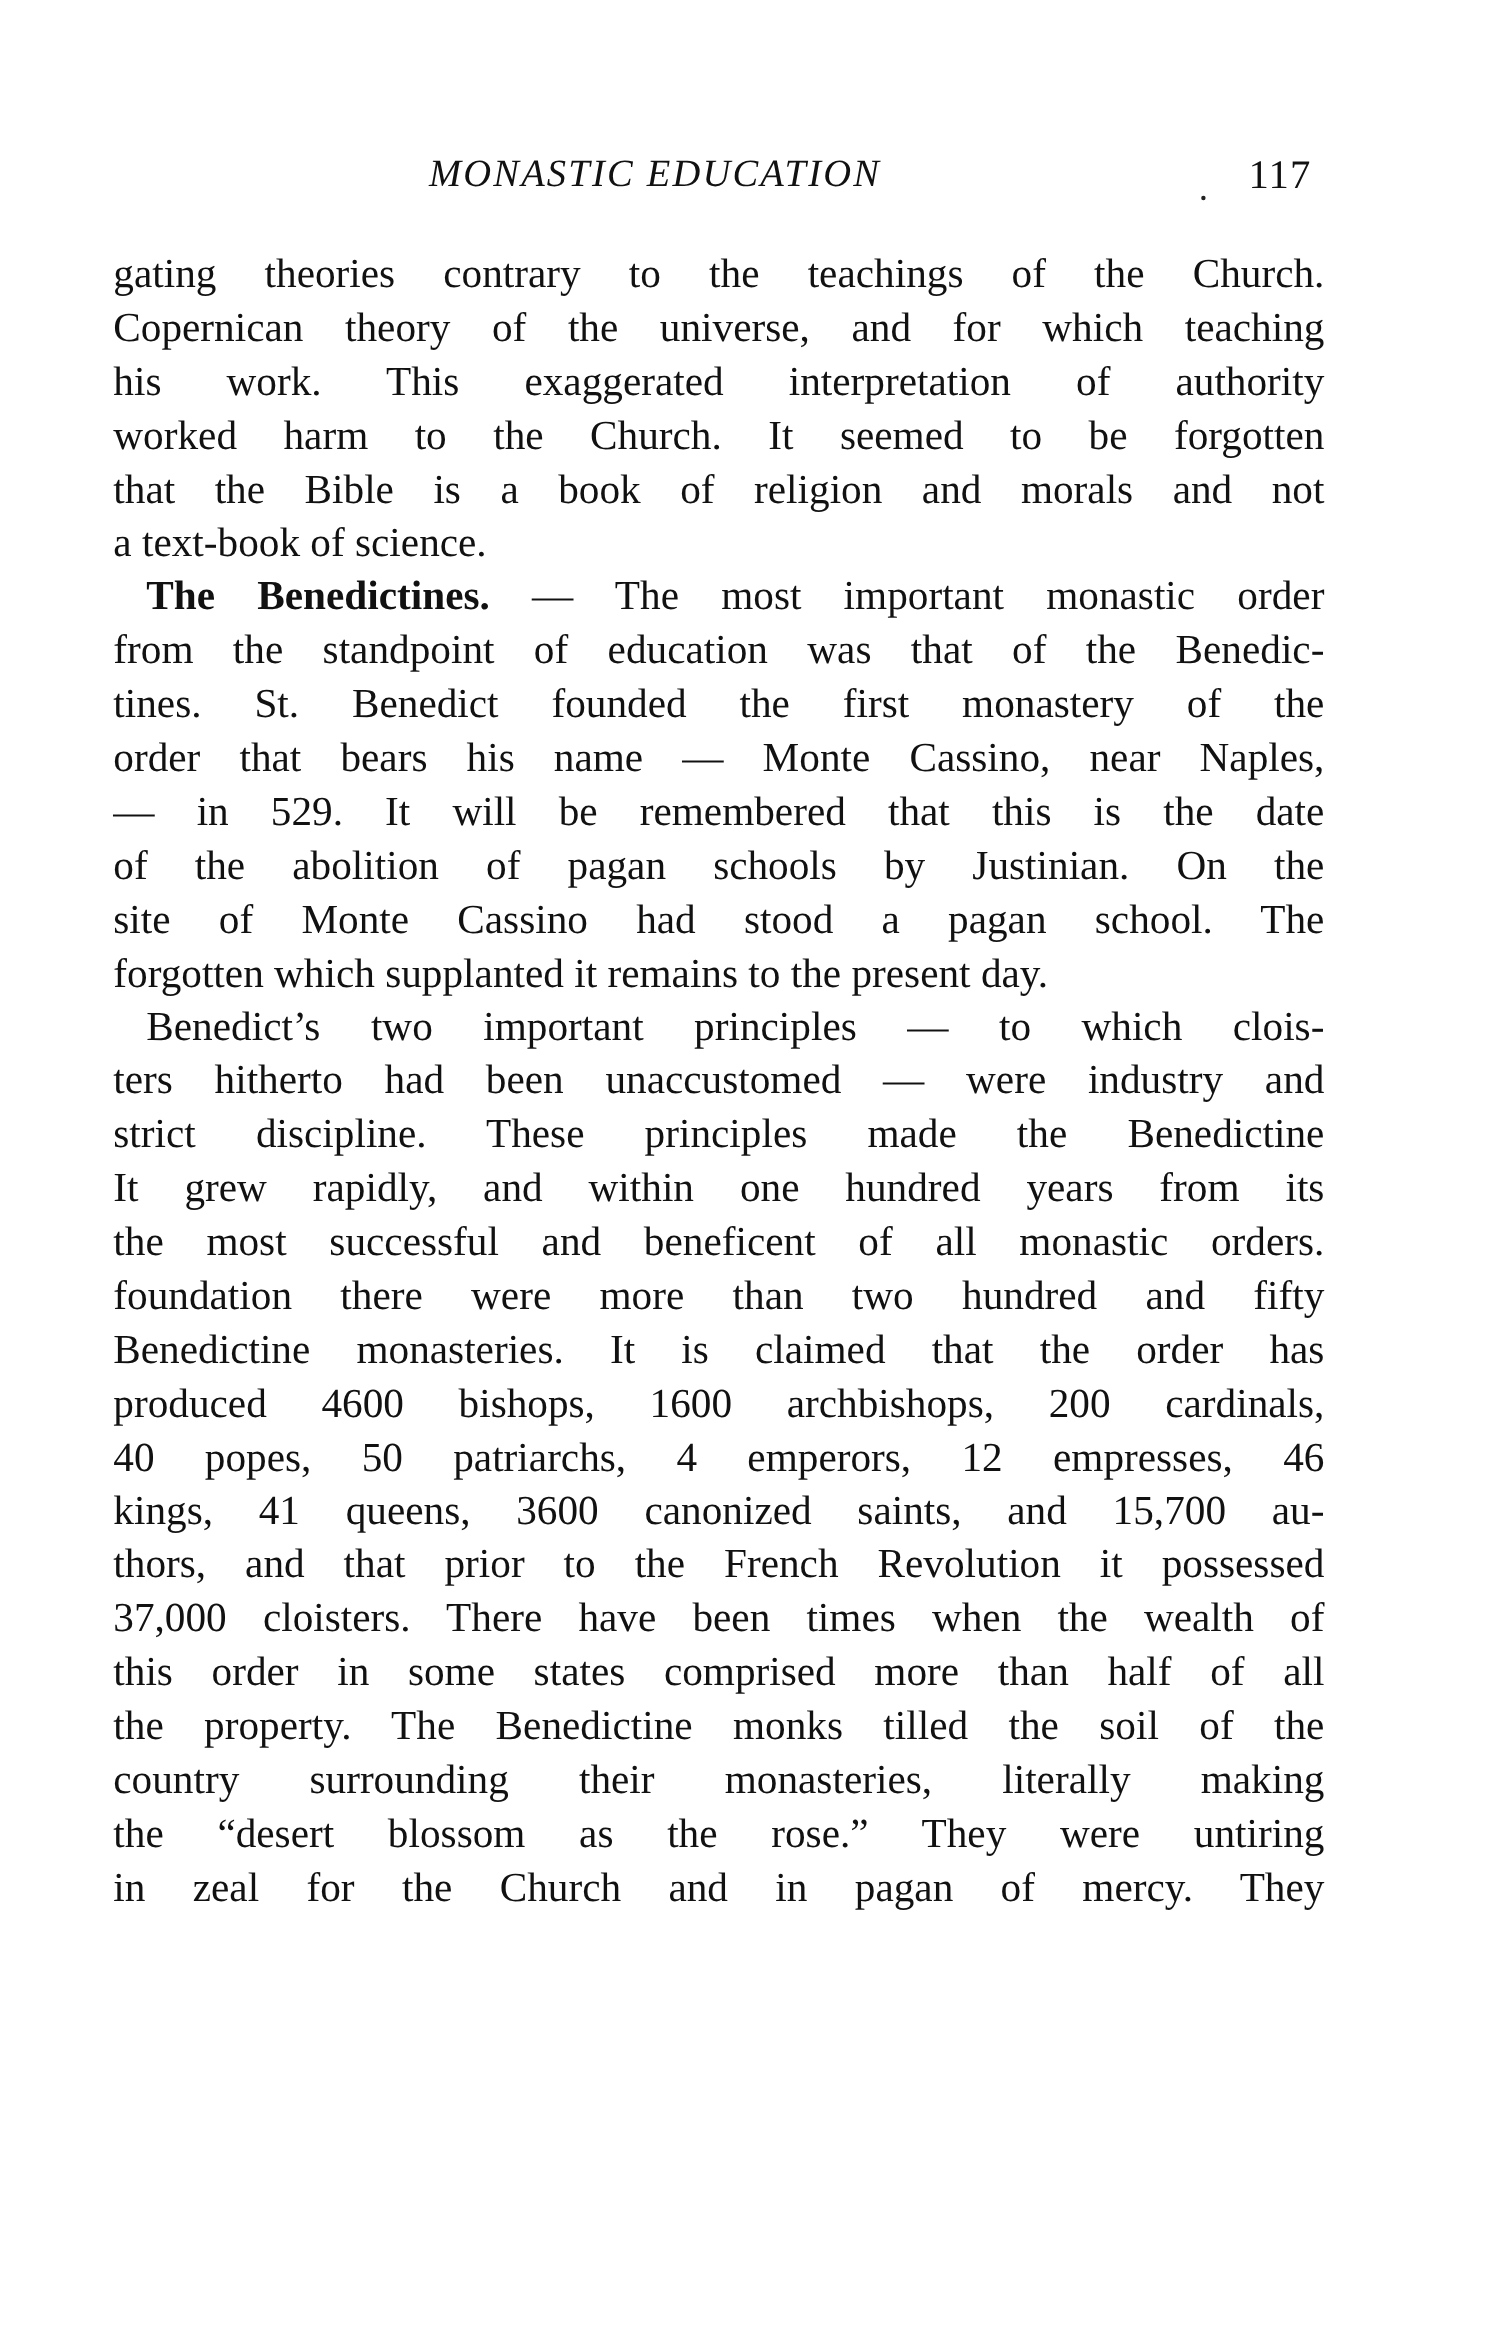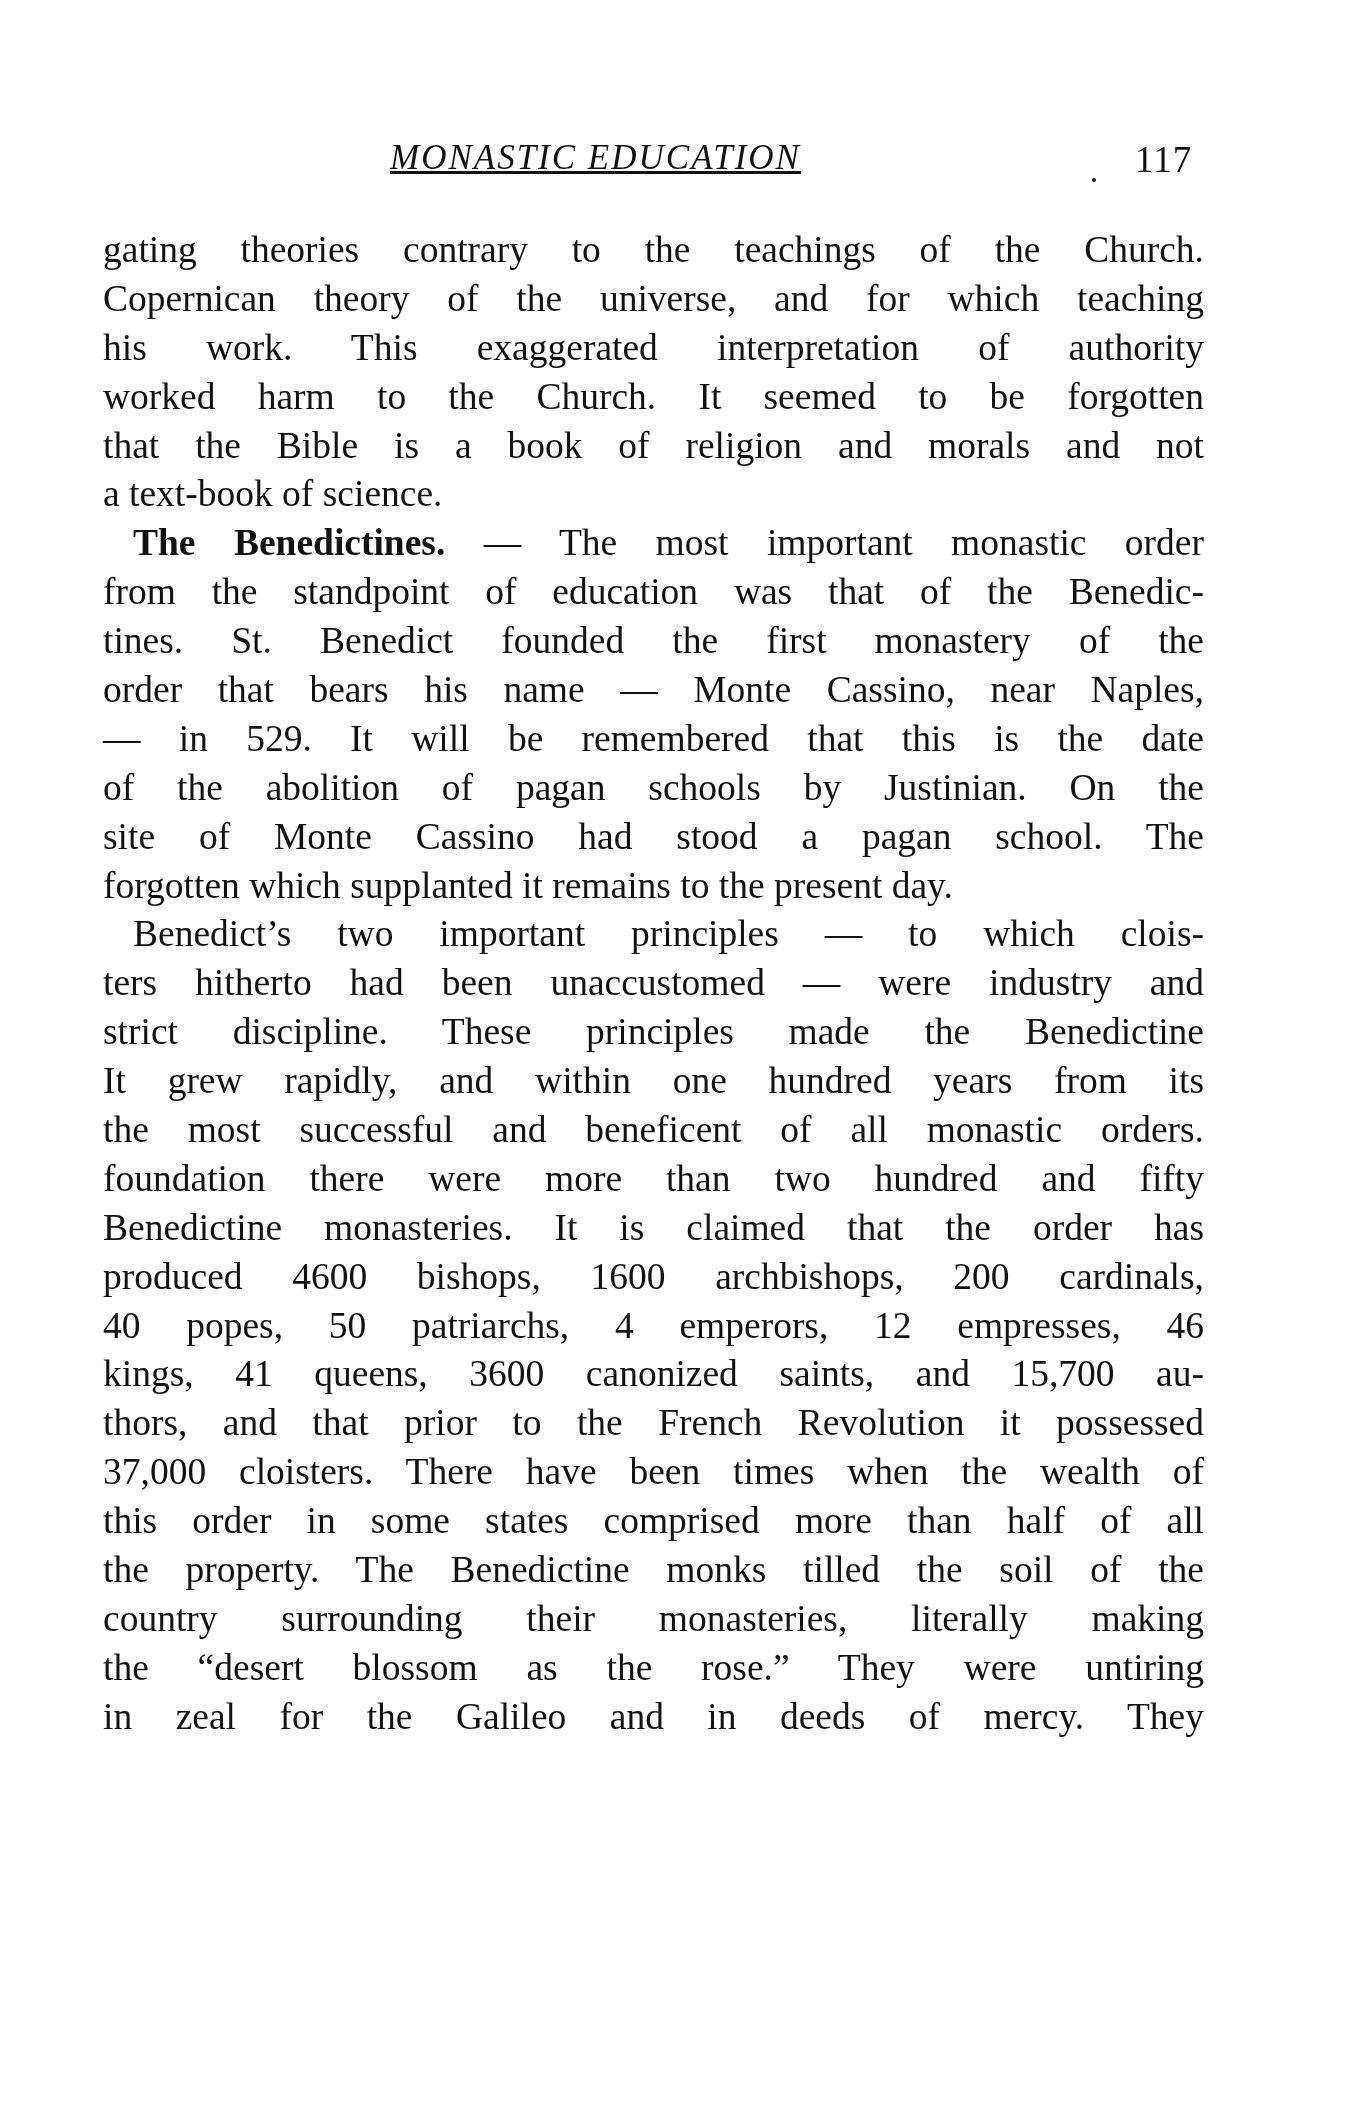--- a/index.html
+++ b/index.html
@@ -1,20 +1,20 @@
 <!DOCTYPE html>
 <html><head>
 <meta charset="utf-8">
 <style>
   html, body { margin:0; padding:0; background:#ffffff; }
   body { width:1359px; height:2120px; position:relative; overflow:hidden;
          font-family:"Liberation Serif","DejaVu Serif",serif; color:#111; }
   .header { position:absolute; top:138px; left:0; width:1359px; height:50px; }
   .running-title { position:absolute; left:390px; top:0; font-style:italic;
-         font-size:35px; letter-spacing:2px;text-decoration:underline; }
+         font-size:35px; letter-spacing:2px; }
   .page-number { position:absolute; left:1135px; top:0; font-size:37px; letter-spacing:1px; }
   .dot { position:absolute; left:1092px; top:40px; width:4px; height:4px; background:#222; border-radius:2px; }
   .body-text { position:absolute; left:90px; top:226px; width:1114px; }
   .line { height:48.9px; line-height:48.9px; font-size:37.5px; white-space:nowrap;
           text-align:justify; text-align-last:justify;margin-left:13px; }
   .line.last { text-align-last:left; }
   .line.indent { padding-left:30px; }
   .bold { font-weight:bold; }
 </style>
 </head>
@@ -58,15 +58,15 @@
     <div class="line">Benedictine monasteries.  It is claimed that the order has</div>
     <div class="line">produced 4600 bishops, 1600 archbishops, 200 cardinals,</div>
     <div class="line">40 popes, 50 patriarchs, 4 emperors, 12 empresses, 46</div>
     <div class="line">kings, 41 queens, 3600 canonized saints, and 15,700 au-</div>
     <div class="line">thors, and that prior to the French Revolution it possessed</div>
     <div class="line">37,000 cloisters.  There have been times when the wealth of</div>
     <div class="line">this order in some states comprised more than half of all</div>
     <div class="line">the property.  The Benedictine monks tilled the soil of the</div>
     <div class="line">country surrounding their monasteries, literally making</div>
     <div class="line">the “desert blossom as the rose.”  They were untiring</div>
-    <div class="line">in zeal for the Galileo and in deeds of mercy.  They</div>
+    <div class="line">in zeal for the Church and in pagan of mercy.  They</div>
   </div>
 </div>
 
 </body></html>

